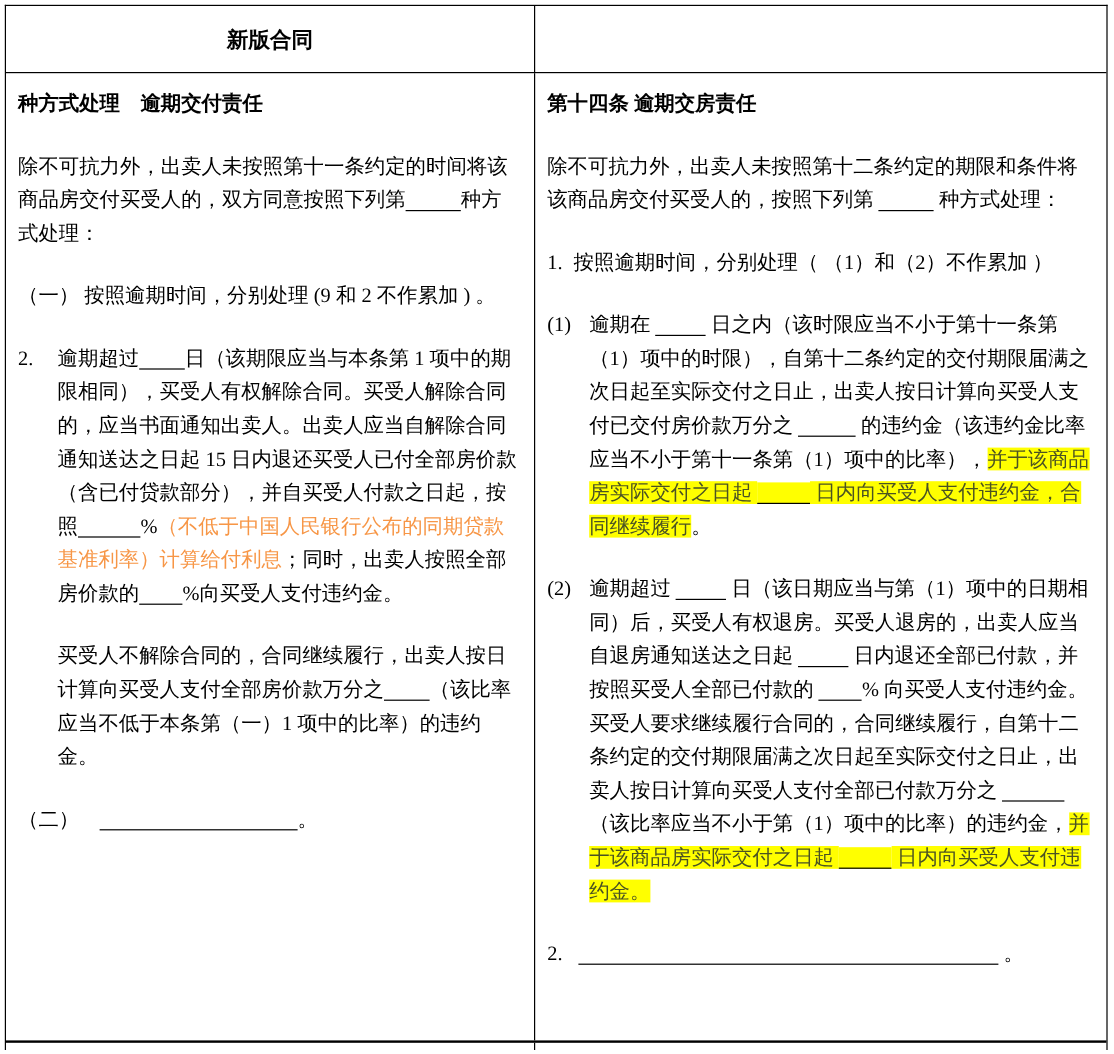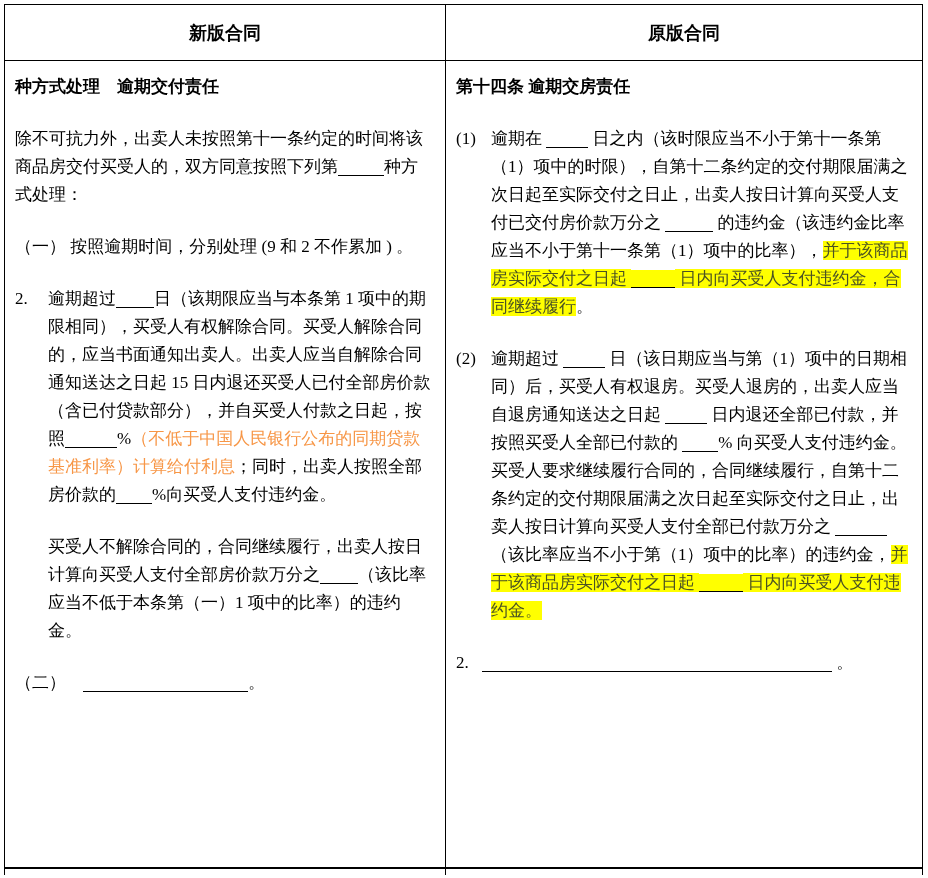--- a/index.html
+++ b/index.html
@@ -25,33 +25,34 @@
   .blank{display:inline-block;height:17px;border-bottom:1.5px solid #000;vertical-align:-4px;}
   .blank.hlb{background:#ffff00;}
 </style>
 </head>
 <body>
 
 <div class="page">
   <div class="tbl">
     <div class="row hdr-row">
       <div class="hdr-cell cell-l">新版合同</div>
-      <div class="hdr-cell">原版合同</div>
     </div>
     <div class="row body-row">
       <div class="body-cell cell-l">
           <div class="p h2"><span>种方式处理　逾期交付责任</span></div>
           <div class="p"><span>除不可抗力外，出卖人未按照第十一条约定的时间将该商品房交付买受人的，双方同意按照下列第</span><span class="blank" style="width: 46px;"></span><span>种方式处理：</span></div>
           <div class="p"><span>（一） 按照逾期时间，分别处理 (9 和 2 不作累加 ) 。</span></div>
           <div class="p" style="padding-left: 33px; text-indent: -33px;"><span class="mk" style="width: 33px;">2.</span><span>逾期超过</span><span class="blank" style="width: 38px;"></span><span>日（该期限应当与本条第 1 项中的期限相同），买受人有权解除合同。买受人解除合同的，</span><span class="org">应当书面通知出卖人</span><span>。出卖人应当自解除合同通知送达之日起 </span><span class="org">15 日</span><span>内退还买受人已付全部房价款</span><span class="org">（含已付贷款部分）</span><span>，并自买受人付款之日起，按照</span><span class="blank" style="width: 52px;"></span><span>%</span><span class="org2">（不低于中国人民银行公布的同期贷款基准利率）计算给付利息</span><span>；同时，出卖人按照全部房价款的</span><span class="blank" style="width: 36px;"></span><span>%向买受人支付违约金。</span></div>
           <div class="p" style="padding-left: 33px;"><span>买受人不解除合同的，合同继续履行，出卖人按日计算向买受人支付全部房价款万分之</span><span class="blank" style="width: 38px;"></span><span>（该比率应当不低于本条第（一）1 项中的比率）的违约金。</span></div>
           <div class="p"><span>（二）　</span><span class="blank" style="width: 165px;"></span><span>。</span></div>
         </div>
       <div class="body-cell">
           <div class="p h2"><span>第十四条 逾期交房责任</span></div>
+          <div class="p"><span>除不可抗力外，出卖人未按照第十二条约定的期限和条件将该商品房交付买受人的，按照下列第 </span><span class="blank" style="width: 46px;"></span><span> 种方式处理：</span></div>
+          <div class="p" style="padding-left: 22px; text-indent: -22px;"><span class="mk" style="width: 22px;">1.</span><span>按照逾期时间，分别处理（ （1）和（2）不作累加 ）</span></div>
           <div class="p" style="padding-left: 35px; text-indent: -35px;"><span class="mk" style="width: 35px;">(1)</span><span>逾期在 </span><span class="blank" style="width: 42px;"></span><span> 日之内（该时限应当不小于第十一条第（1）项中的时限），自第十二条约定的交付期限届满之次日起至实际交付之日止，出卖人按日计算向买受人支付已交付房价款万分之 </span><span class="blank" style="width: 48px;"></span><span> 的违约金（该违约金比率应当不小于第十一条第（1）项中的比率），</span><span class="hl">并于该商品房实际交付之日起 </span><span class="blank hlb" style="width: 44px;"></span><span class="hl"> 日内向买受人支付违约金，合同继续履行</span><span>。</span></div>
           <div class="p" style="padding-left: 35px; text-indent: -35px;"><span class="mk" style="width: 35px;">(2)</span><span>逾期超过 </span><span class="blank" style="width: 42px;"></span><span> 日（该日期应当与第（1）项中的日期相同）后，买受人有权退房。买受人退房的，出卖人应当自退房通知送达之日起 </span><span class="blank" style="width: 42px;"></span><span> 日内退还全部已付款，并按照买受人全部已付款的 </span><span class="blank" style="width: 36px;"></span><span>% 向买受人支付违约金。买受人要求继续履行合同的，合同继续履行，自第十二条约定的交付期限届满之次日起至实际交付之日止，出卖人按日计算向买受人支付全部已付款万分之 </span><span class="blank" style="width: 52px;"></span><span> （该比率应当不小于第（1）项中的比率）的违约金，</span><span class="hl">并于该商品房实际交付之日起 </span><span class="blank hlb" style="width: 44px;"></span><span class="hl"> 日内向买受人支付违约金。</span></div>
           <div class="p" style="padding-left: 26px; text-indent: -26px;"><span class="mk" style="width: 26px;">2.</span><span class="blank" style="width: 350px;"></span><span> 。</span></div>
         </div>
     </div>
     <div class="row stub-row">
       <div class="cell-l"></div>
       <div></div>
     </div>
   </div>

